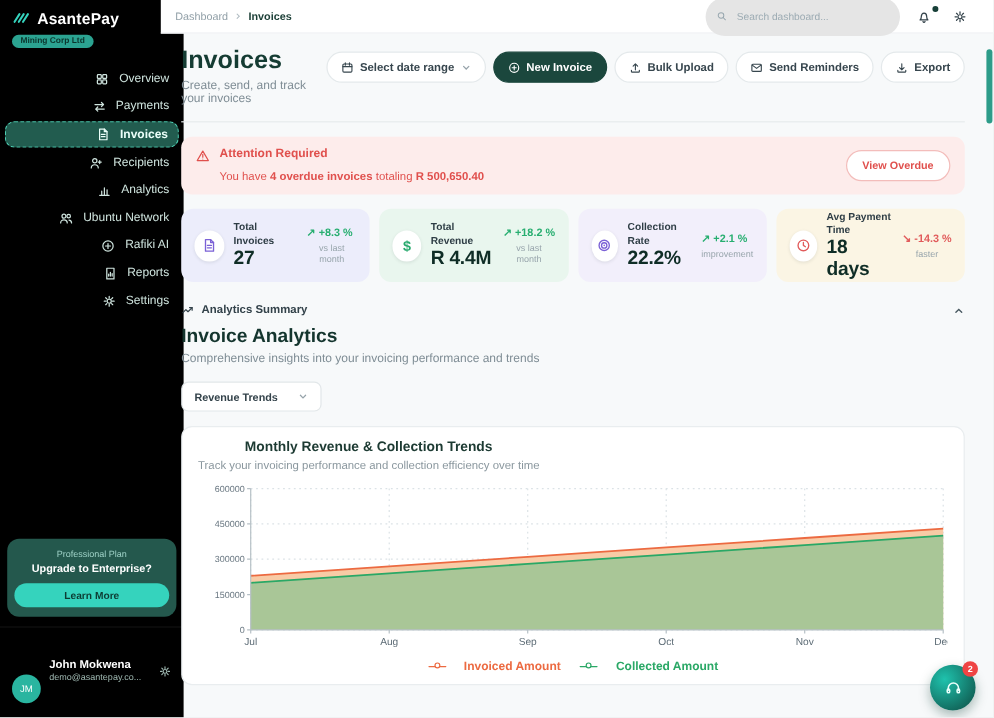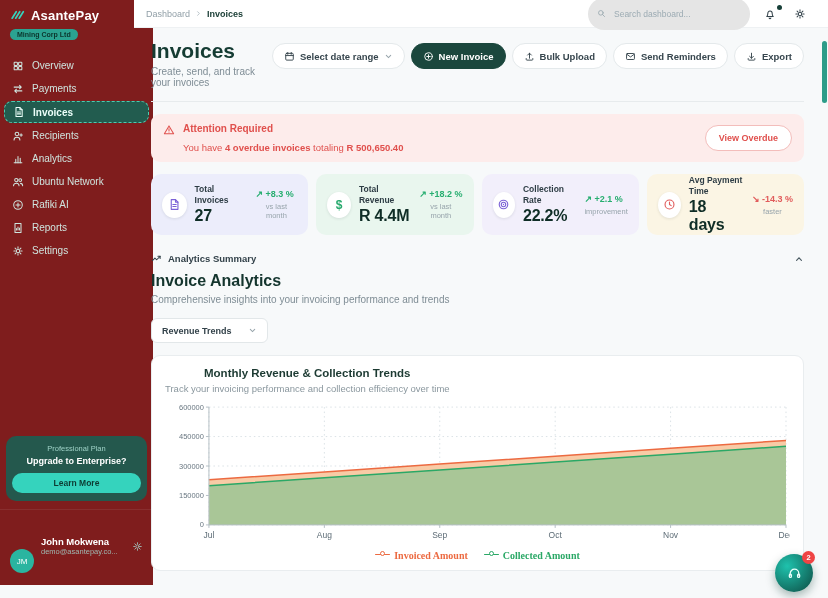--- a/index.html
+++ b/index.html
@@ -3,27 +3,27 @@
 <meta charset="utf-8">
 <style>
   html,body{margin:0;padding:0;background:#e9edee;}
   *{box-sizing:border-box;}
   .screen{position:relative;width:828px;height:598px;overflow:hidden;background:#f7f9fa;
           font-family:"Liberation Sans",sans-serif;color:#1c3a33;}
   .ic{flex:0 0 auto;}
   svg{display:block;}
 
   
-  .sidebar{position:absolute;left:0;top:0;bottom:13px;width:153px;background:#7f1d1d;display:flex;flex-direction:column;}
+  .sidebar{position:absolute;left:0;top:0;bottom:0;width:153px;background:#000000;display:flex;flex-direction:column;}
   .logo-row{display:flex;align-items:center;gap:6px;padding:8px 10px 2px 10px;}
   .logo-text{color:#fff;font-size:13px;font-weight:700;letter-spacing:.2px;}
   .org-badge{margin:4px 0 0 10px;align-self:flex-start;background:#2ba391;color:#0b352d;
              font-size:7px;font-weight:700;padding:2px 7px;border-radius:999px;}
   .nav{margin-top:14px;display:flex;flex-direction:column;}
-  .nav-item{display:flex;align-items:center;gap:8px;height:23px;padding:0 12px;color:#cfe4de;font-size:10px;cursor:pointer;}
+  .nav-item{display:flex;align-items:center;gap:8px;height:23px;padding:0 12px;color:#cfe4de;font-size:10px;cursor:pointer;justify-content:flex-end;}
   .nav-item .ic{width:12px;height:12px;}
   .nav-item.active{margin:1px 4px;padding:0 8px;height:22px;background:#225c4f;border:1px dashed rgba(84,224,194,.85);
                    border-radius:8px;color:#ecfffa;font-weight:700;}
   .side-spacer{flex:1;}
   .plan-card{margin:0 6px 8px 6px;background:#24584d;border-radius:10px;padding:8px 6px;text-align:center;}
   .plan-tier{font-size:7.5px;color:#9fd2c7;}
   .plan-headline{font-size:9px;font-weight:700;color:#fff;margin-top:3px;}
   .plan-btn{margin-top:7px;width:100%;border:none;background:#35d3bd;color:#0d3c33;font-weight:700;
             font-size:8.5px;padding:5px 0;border-radius:999px;cursor:pointer;font-family:inherit;}
   .user-row{display:flex;align-items:center;gap:7px;padding:9px 10px 12px 10px;border-top:1px solid rgba(255,255,255,.08);}
@@ -99,21 +99,21 @@
   .filter-select{margin-top:13px;display:inline-flex;align-items:center;gap:16px;height:25px;padding:0 10px;
                  background:#fff;border:1px solid #e2e7e9;border-radius:6px;font-size:9px;font-weight:700;color:#33424a;cursor:pointer;}
   .filter-select .chev{width:9px;height:9px;color:#97a4ab;}
 
   
   .chart-card{margin-top:12px;background:#fff;border:1px solid #e9edef;border-radius:9px;padding:11px 13px 6px 13px;height:216px;}
   .chart-title{font-size:11.5px;font-weight:800;color:#1c3a32;padding-left:39px;}
   .chart-sub{font-size:9.5px;color:#8a979e;margin-top:4px;}
   .chart-wrap{margin-top:7px;}
   .legend{display:flex;justify-content:center;gap:16px;margin-top:1px;}
-  .legend-item{display:flex;gap:4px;font-size:10px;font-weight:600;font-family:Liberation Serif, serif;}
+  .legend-item{display:flex;align-items:center;gap:15px;font-size:10px;font-weight:600;}
   .legend-marker{position:relative;width:15px;height:9px;}
   .legend-marker .lm-line{position:absolute;left:0;right:0;top:3.5px;height:1.6px;border-radius:1px;background:currentColor;}
   .legend-marker .lm-dot{position:absolute;left:5px;top:1px;width:5px;height:5px;border-radius:50%;background:#fff;border:1.6px solid currentColor;}
 
   
   .fab{position:absolute;right:15px;bottom:6px;width:38px;height:38px;border-radius:50%;cursor:pointer;
        background:radial-gradient(circle at 32% 32%,#1fc2ad,#0d4a41);display:flex;align-items:center;justify-content:center;
        box-shadow:0 4px 10px rgba(10,60,50,.35);}
   .fab .ic{width:15px;height:15px;color:#eafffb;}
   .fab-badge{position:absolute;top:-3px;right:-2px;min-width:13px;height:13px;border-radius:999px;background:#ef4444;

